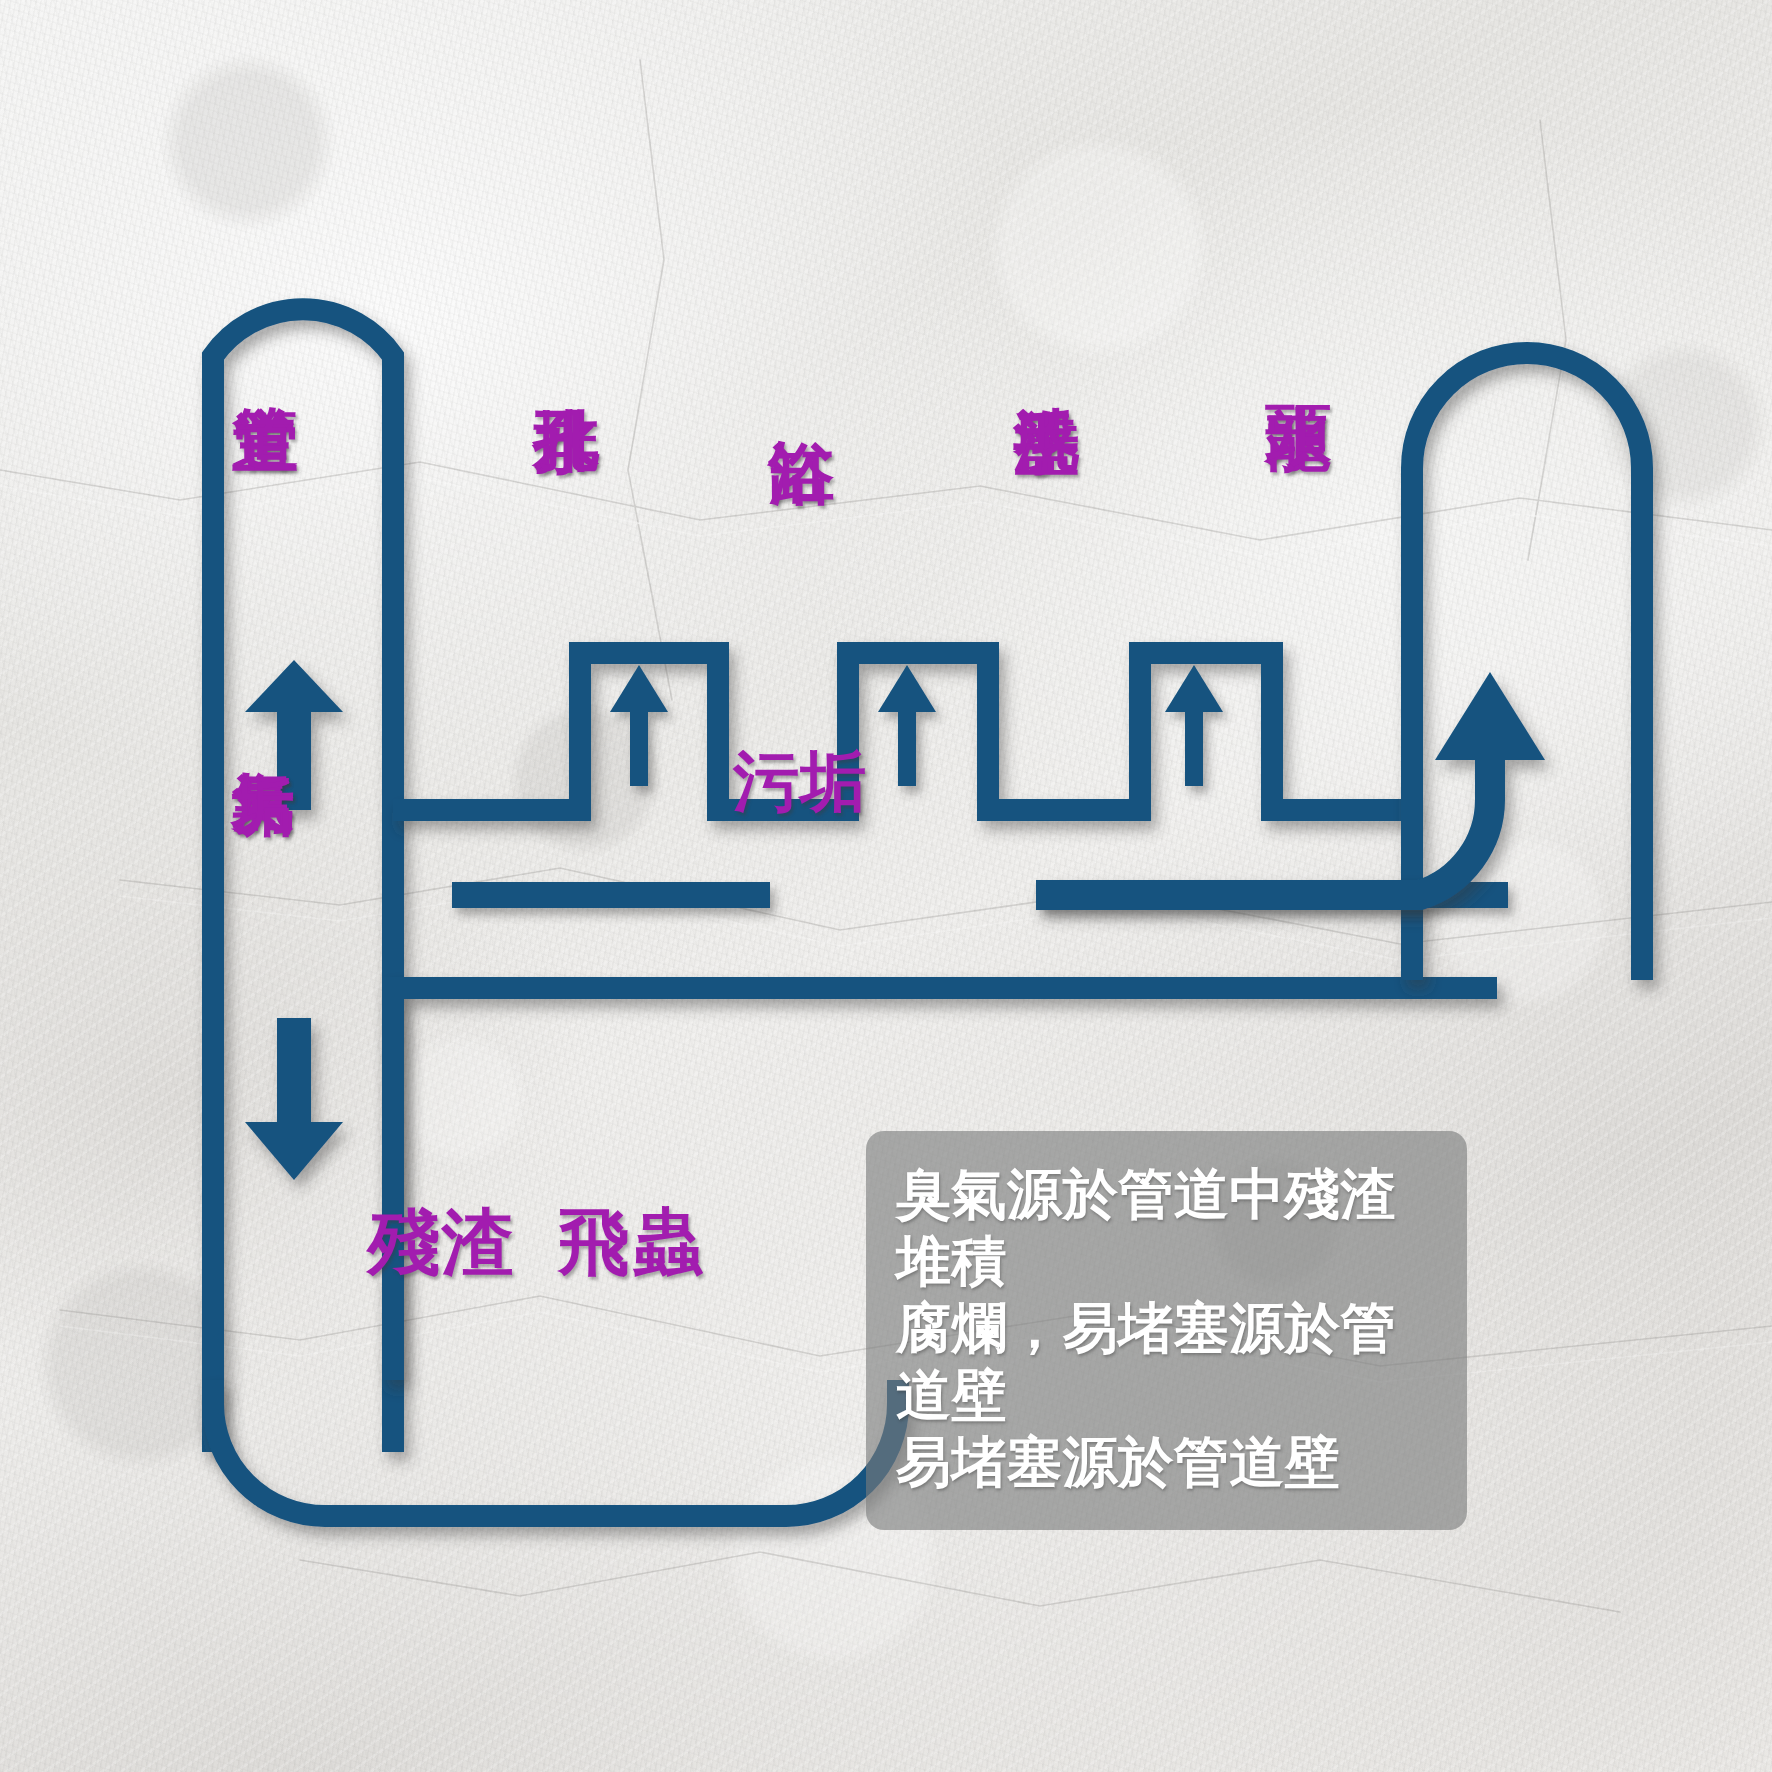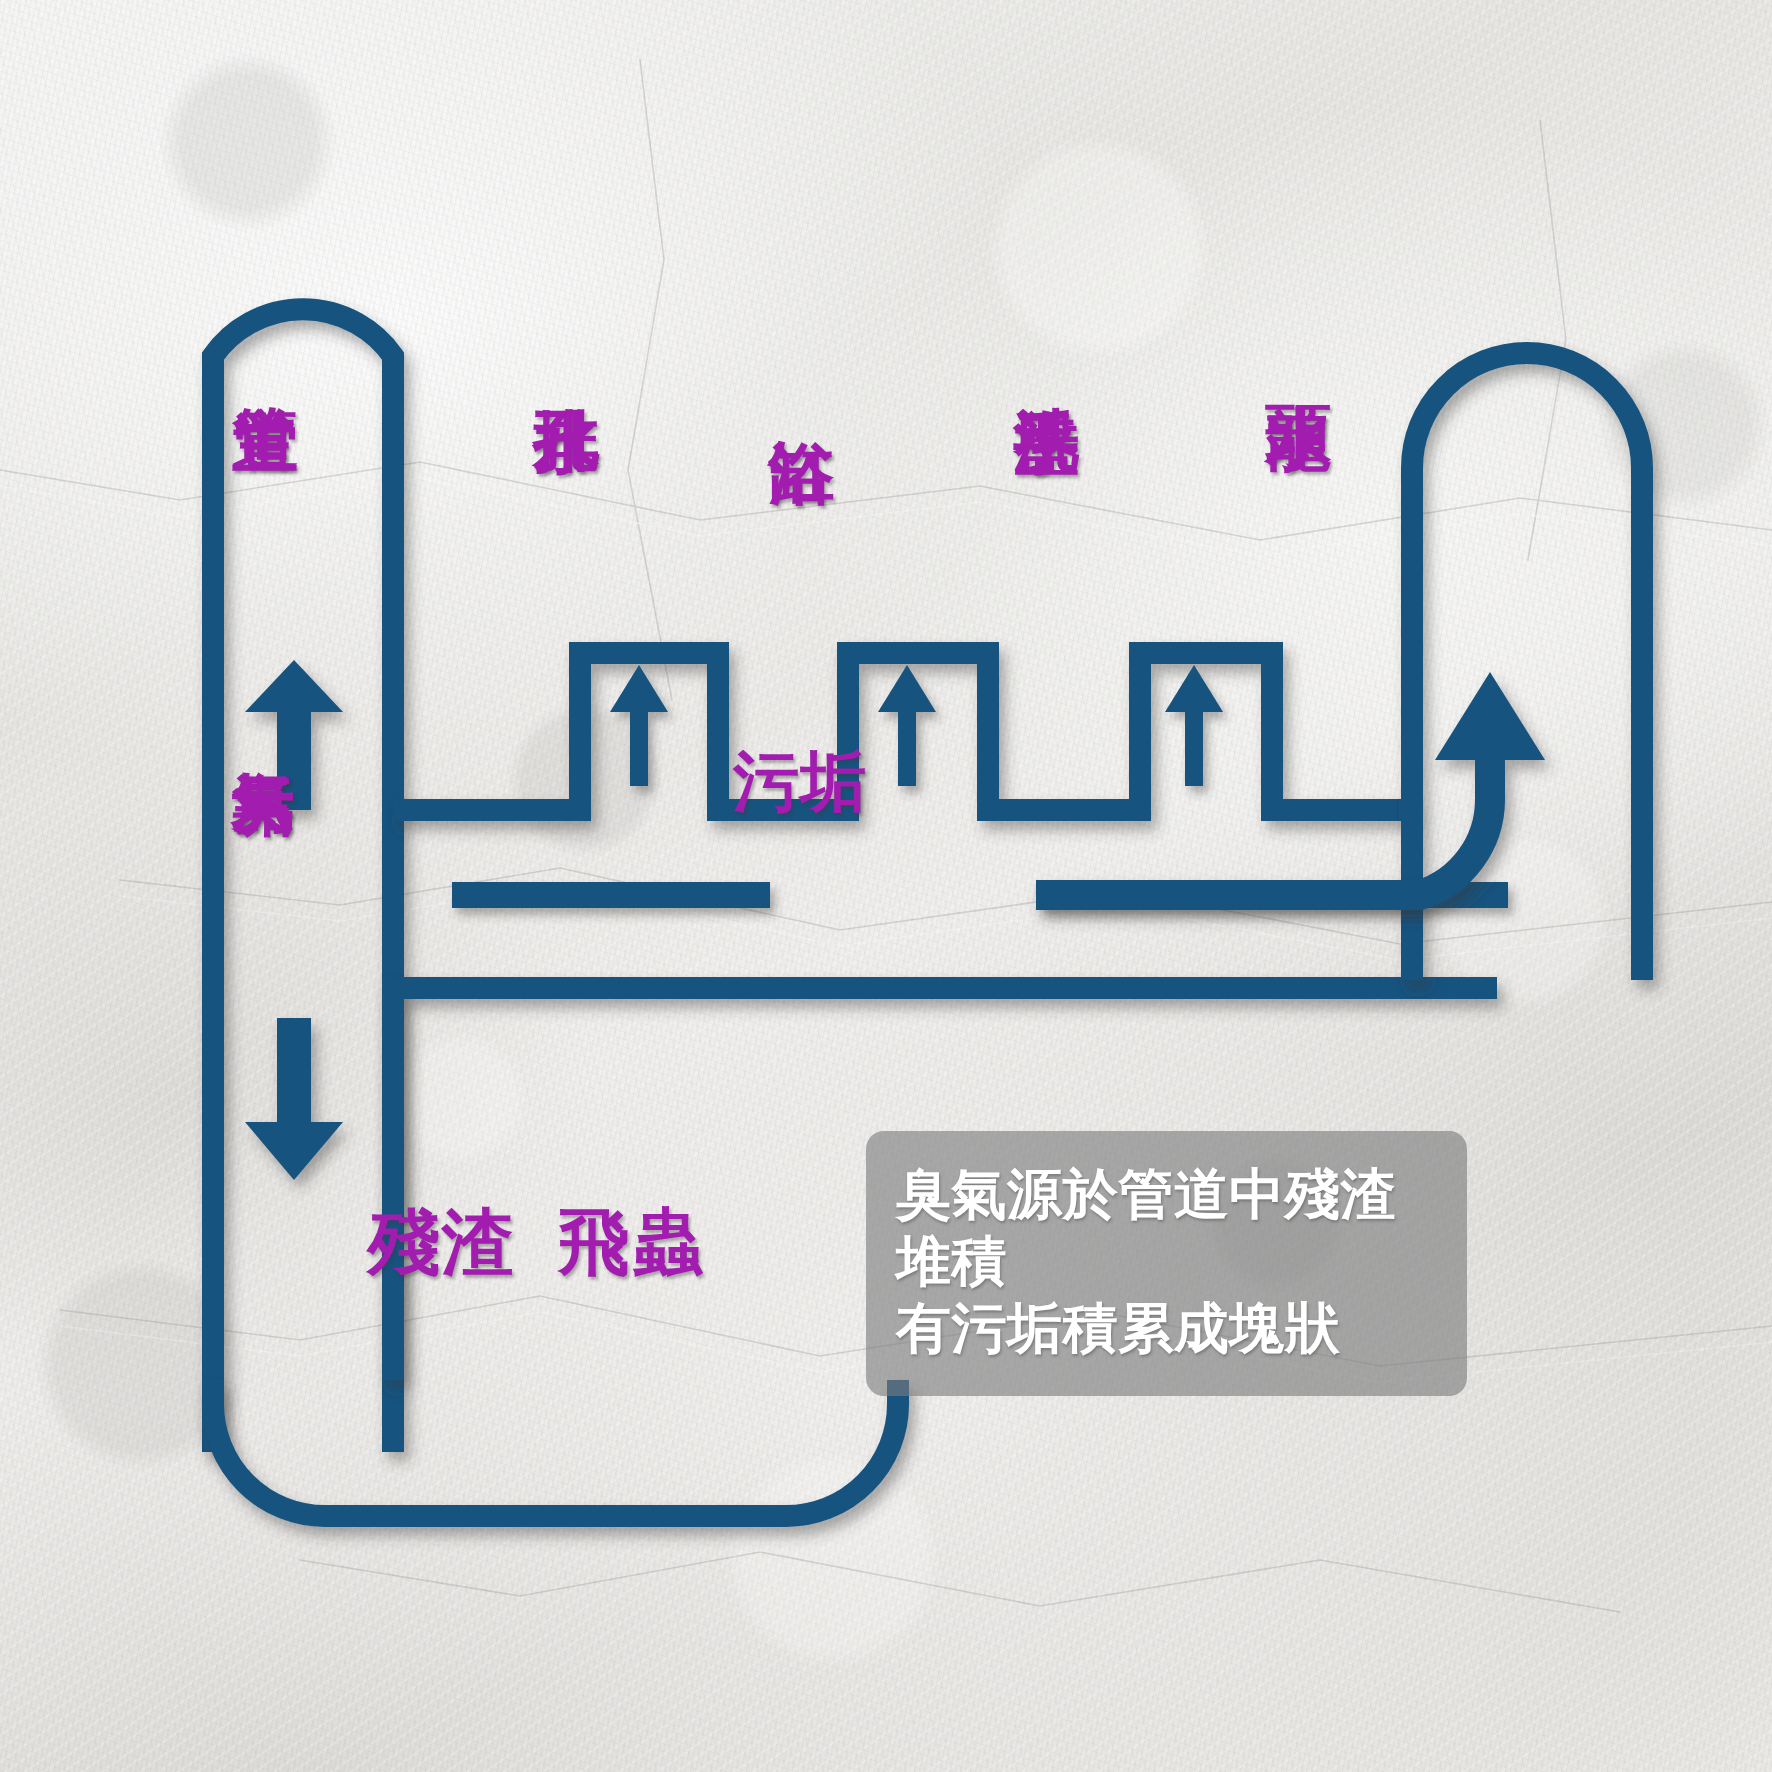--- a/index.html
+++ b/index.html
@@ -199,16 +199,17 @@
   <div class="lbl lbl-v" id="lbl-faucet">水龍頭</div>
 
   <div class="lbl lbl-v" id="lbl-odor">臭氣污垢</div>
 
   <div class="lbl" id="lbl-scale">污垢</div>
 
   <div class="lbl" id="lbl-debris">殘渣  飛蟲</div>
 
   <div id="info-box">
     <div>臭氣源於管道中殘渣堆積</div>
-    <div>有污垢積累成塊狀</div>
+    <div>腐爛，易堵塞源於管道壁</div>
+    <div>易堵塞源於管道壁</div>
   </div>
 
 </div>
 
 </body></html>

